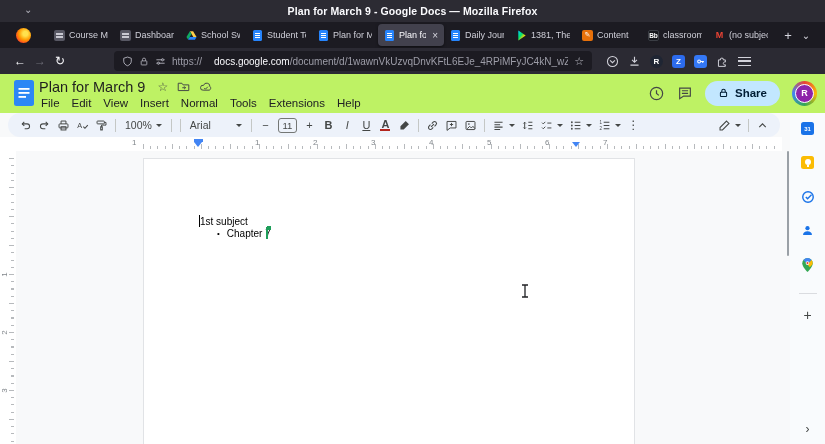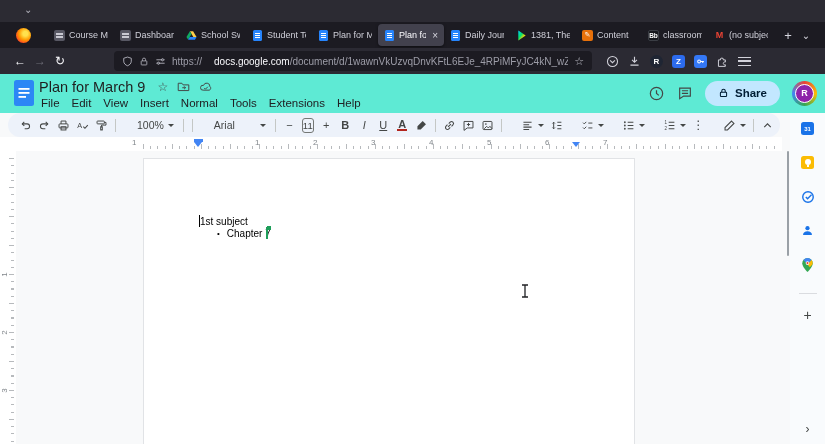--- a/index.html
+++ b/index.html
@@ -40,41 +40,41 @@
   #urlbar .uico { color:#b6b6c0; flex:none; }
   .urltext { font-size:10px; white-space:nowrap; overflow:hidden; flex:1; color:#9d9da8; }
   .urltext .dom { color:#fbfbfe;margin-left:12px; }
   .ustar { color:#b6b6c0; font-size:11px; flex:none; }
   #extrow { display:flex; align-items:center; gap:9px; margin-left:14px; color:#d2d2da; }
   .badge { width:13px; height:13px; border-radius:3px; color:#fff; font-size:8px; font-weight:700; display:flex; align-items:center; justify-content:center; flex:none; }
   .hamb { width:13px; height:9px; border-top:1.5px solid #d2d2da; border-bottom:1.5px solid #d2d2da; position:relative; }
   .hamb::before { content:""; position:absolute; left:0; top:2.6px; width:13px; height:1.5px; background:#d2d2da; }
 
   
-  #docsheader { position:absolute; left:0; top:74px; width:825px; height:39px; background:#5eead4; }
+  #docsheader { position:absolute; left:0; top:74px; width:825px; height:39px; background:#bef264; }
   #docsheader .dlogo { position:absolute; left:14px; top:6px; }
   .trow { position:absolute; left:39px; top:4px; display:flex; align-items:center; gap:9px; height:17px; }
   .doctitle { font-size:14.5px; color:#1f1f1f; }
   .hico { color:#444746; }
   .hstar { font-size:12px; color:#444746; margin-left:3px; }
   .menurow { position:absolute; left:35px; top:22px; display:flex; }
   .menuitem { font-size:11.5px; color:#202124; padding:1px 6px; border-radius:8px; }
   .hdr-right { position:absolute; right:8px; top:6px; display:flex; align-items:center; gap:12px; height:26px; }
   .sharebtn { height:25px; background:#c2e7ff; border-radius:13px; display:flex; align-items:center; gap:6px; padding:0 13px; }
   .sharebtn span { font-size:11.5px; font-weight:700; color:#001d35; }
   .avatar { width:25px; height:25px; border-radius:50%; background:conic-gradient(#ea4335,#fbbc04,#34a853,#4285f4,#ea4335); display:flex; align-items:center; justify-content:center; }
   .avatar .inner { width:19px; height:19px; border-radius:50%; background:#8e24aa; border:1.5px solid #fff; color:#fff; font-size:9px; font-weight:700; display:flex; align-items:center; justify-content:center; }
 
   
   #toolbar { position:absolute; left:8px; top:113px; width:772px; height:24px; background:#edf2fa; border-radius:12px; display:flex; align-items:center; padding:0 8px; }
   .ti { min-width:19px; height:19px; display:flex; align-items:center; justify-content:center; color:#444746; border-radius:4px; flex:none; }
   .ti svg { width:13px; height:13px; }
   .tsep { width:1px; height:13px; background:#c4c7c5; margin:0 4px; flex:none; }
   .car { width:0; height:0; border-left:3px solid transparent; border-right:3px solid transparent; border-top:3.5px solid #444746; margin-left:4px; }
-  .dd { display:flex; align-items:center; padding:0 5px; height:19px; border-radius:4px; flex:none;margin-left:12px; }
+  .dd { display:flex; align-items:center; padding:0 5px; height:19px; border-radius:4px; flex:none; }
   .ddtext { font-size:10.5px; color:#444746; white-space:nowrap; }
   .glyphbtn { font-size:11px; font-weight:700; color:#444746; }
   .sizebox { width:19px; height:15px; border:1px solid #747775; border-radius:3px; font-size:9.5px; color:#444746; display:flex; align-items:center; justify-content:center; margin:0 3px; }
   .acolor { font-size:11px; font-weight:700; color:#444746; line-height:10px; border-bottom:2.5px solid #b3261e; padding:0 1px; }
 
   
   #hruler { position:absolute; left:0; top:137px; width:782px; height:14px; background:#fff; }
   #hruler .ticks { position:absolute; left:143px; width:637px; bottom:2px; height:3px;
     background:repeating-linear-gradient(to right,#b7babd 0 1px,transparent 1px 7.25px); }
   #hruler .ticks2 { position:absolute; left:143px; width:637px; bottom:2px; height:5px;
@@ -115,20 +115,21 @@
   .collapse { margin-top:auto; margin-bottom:8px; color:#444746; font-size:12px; }
 
   
   #mousecursor { position:absolute; left:520px; top:284px; z-index:50; }
 </style>
 </head>
 <body>
 
 <div id="titlebar">
   <span class="wchev">⌄</span>
+  <span class="wtitle">Plan for March 9 - Google Docs — Mozilla Firefox</span>
 </div>
 
 <div id="tabbar">
   <div class="fxlogo"></div>
 
   <div class="tab">
     <span class="fi fi-lms"></span>
     <span class="tlabel">Course Mod</span>
   </div>
   <div class="tab">

